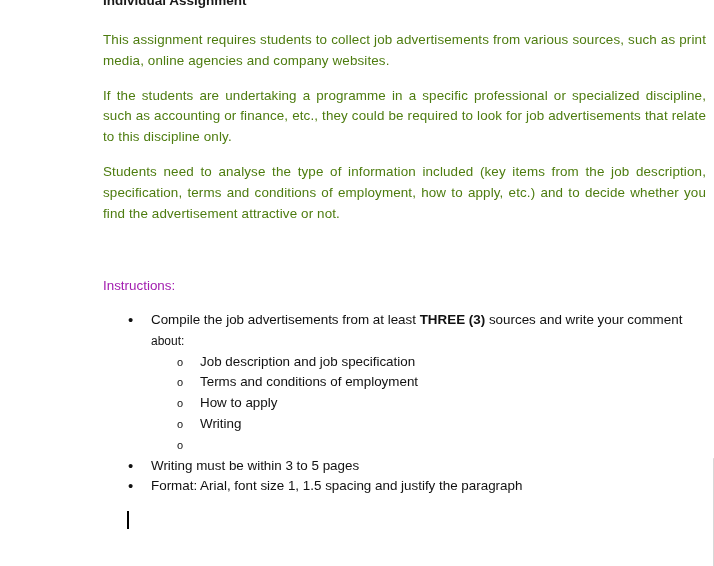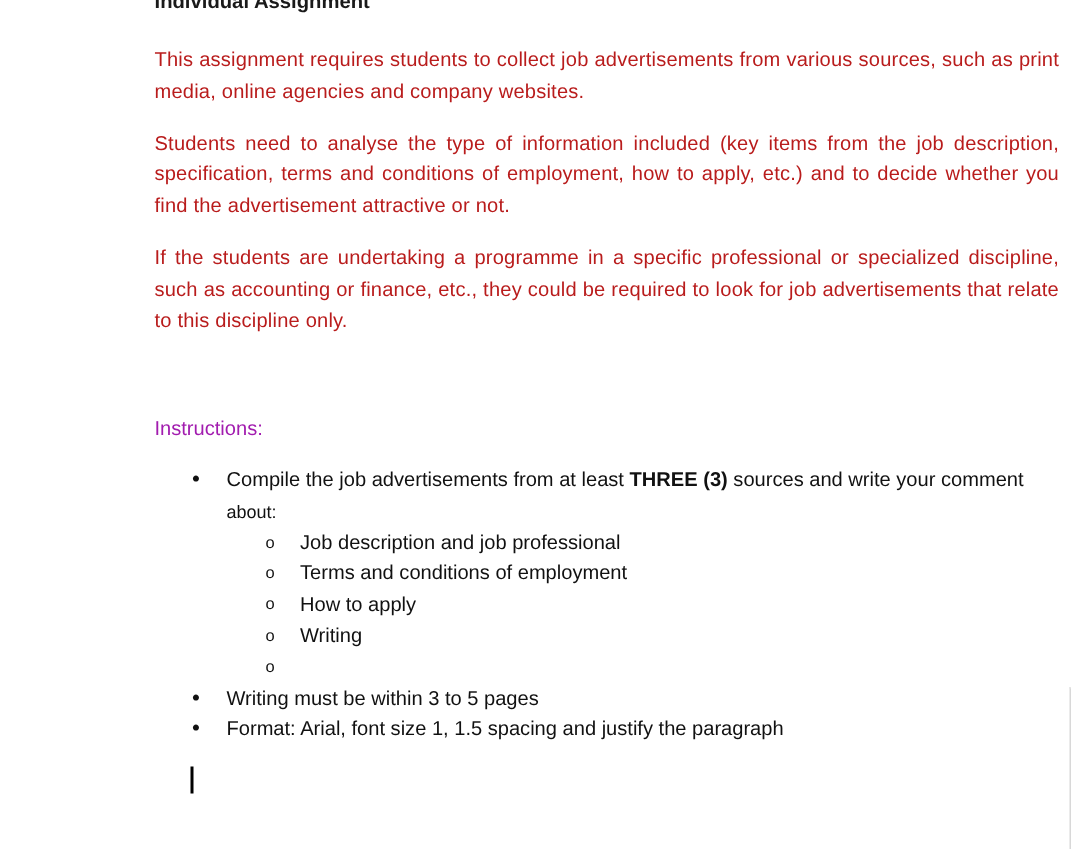--- a/index.html
+++ b/index.html
@@ -47,21 +47,21 @@
     top: 30px;
     width: 603px;
   }
 
   p.para {
     margin: 0 0 14px 0;
     font-size: 13.4px;
     line-height: 20.8px;
     text-align: justify;
     text-justify: inter-word;
-    color: #b91c1c;
+    color: #4d7c0f;
     letter-spacing: 0.01em;
   }
   p.para:last-child { margin-bottom: 0; }
 
   .instructions-label {
     position: absolute;
     left: 73px;
     top: 276px;
     font-size: 13.4px;
     line-height: 20.8px;
@@ -230,37 +230,37 @@
 <body>
 
 <div id="page">
 
   <div class="cutoff-line">
     <div class="cutoff-text">Individual Assignment</div>
   </div>
 
   <div class="doc-body">
     <p class="para">This assignment requires students to collect job advertisements from various sources, such as print media, online agencies and company websites.</p>
+    <p class="para">If the students are undertaking a programme in a specific professional or specialized discipline, such as accounting or finance, etc., they could be required to look for job advertisements that relate to this discipline only.</p>
     <p class="para">Students need to analyse the type of information included (key items from the job description, specification, terms and conditions of employment, how to apply, etc.) and to decide whether you find the advertisement attractive or not.</p>
-    <p class="para">If the students are undertaking a programme in a specific professional or specialized discipline, such as accounting or finance, etc., they could be required to look for job advertisements that relate to this discipline only.</p>
   </div>
 
   <div class="instructions-label">Instructions:</div>
 
   <div class="bullet-list">
 
     <div class="bullet-row">
       <span class="marker">•</span>
       <span class="row-text"><span>Compile the job advertisements from at least </span><b>THREE (3)</b><span> sources and write your comment</span></span>
     </div>
     <div class="bullet-cont">about:</div>
 
     <div class="sub-row">
       <span class="marker-o">o</span>
-      <span>Job description and job professional</span>
+      <span>Job description and job specification</span>
     </div>
     <div class="sub-row">
       <span class="marker-o">o</span>
       <span>Terms and conditions of employment</span>
     </div>
     <div class="sub-row">
       <span class="marker-o">o</span>
       <span>How to apply</span>
     </div>
     <div class="sub-row">

